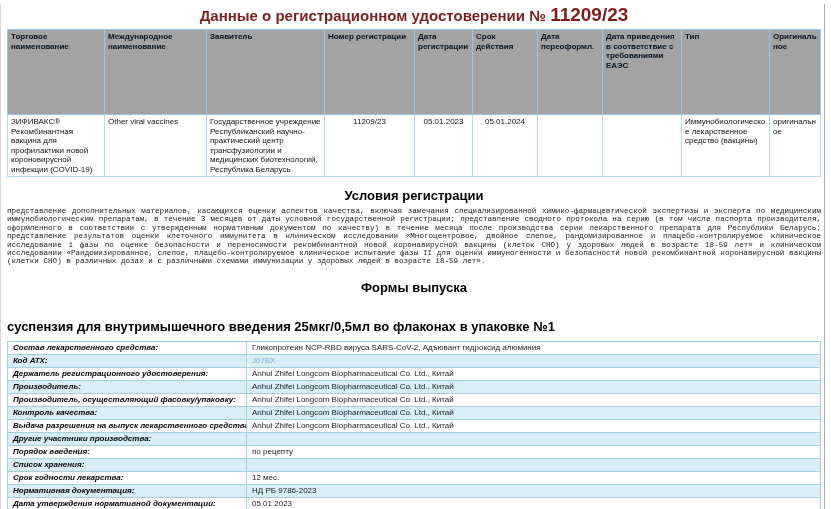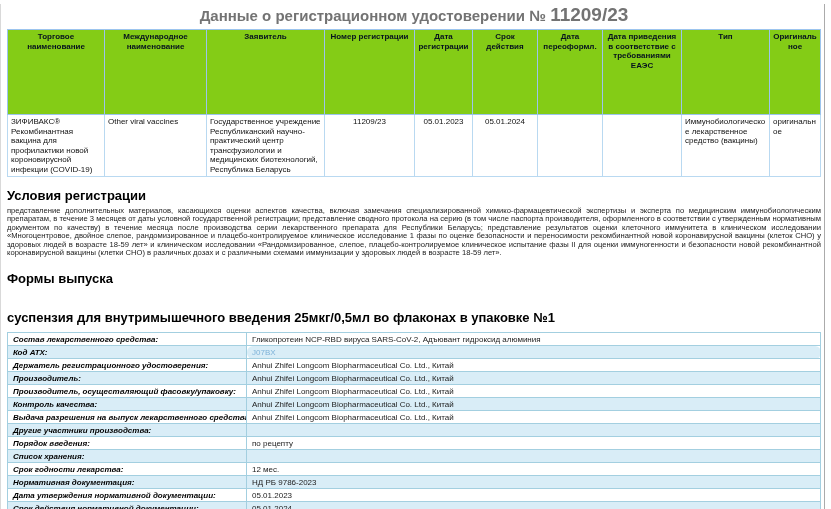--- a/index.html
+++ b/index.html
@@ -23,65 +23,66 @@
     background: #ababab;
   }
   .content { padding: 0 10px 0 6px; }
 
   
   h1 {
     margin: 4px 0 3px 0;
     font-size: 15px;
     font-weight: bold;
     text-align: center;
-    color: #737373;
+    color: #7f1d1d;
     letter-spacing: 0;
   }
   h1 .title-num { font-size: 19px; }
 
   
   table.reg {
     width: 100%;
     border-collapse: collapse;
     table-layout: fixed;
   }
   table.reg th, table.reg td {
     border: 1px solid #b9d9f1;
     vertical-align: top;
     font-size: 8px;
     line-height: 9.5px;
     padding: 2px 3px;
     word-wrap: break-word;
     overflow-wrap: break-word;
   }
   table.reg th {
-    background: #84cc16;
+    background: #a3a3a3;
     border-color: #9cc4ee;
     font-weight: bold;
-    text-align: center;
+    text-align: left;
     height: 80px;
     color: #06121f;
   }
   table.reg td { height: 50px; }
   table.reg td.c { text-align: center; }
 
   
   h2 {
     margin: 11px 0 4px 0;
     font-size: 13px;
     font-weight: bold;
-    text-align: left;
+    text-align: center;
     color: #000;
   }
   .cond {
     margin: 0;
     font-size: 7.6px;
     line-height: 8.4px;
     text-align: justify;
     color: #1a1a1a;
+    font-family: Liberation Mono, monospace;
   }
   h2.forms { margin: 14px 0 24px 0; }
   .subtitle {
     font-size: 13px;
     font-weight: bold;
     margin: 0 0 7px 0;
     color: #000;
   }
 
   

